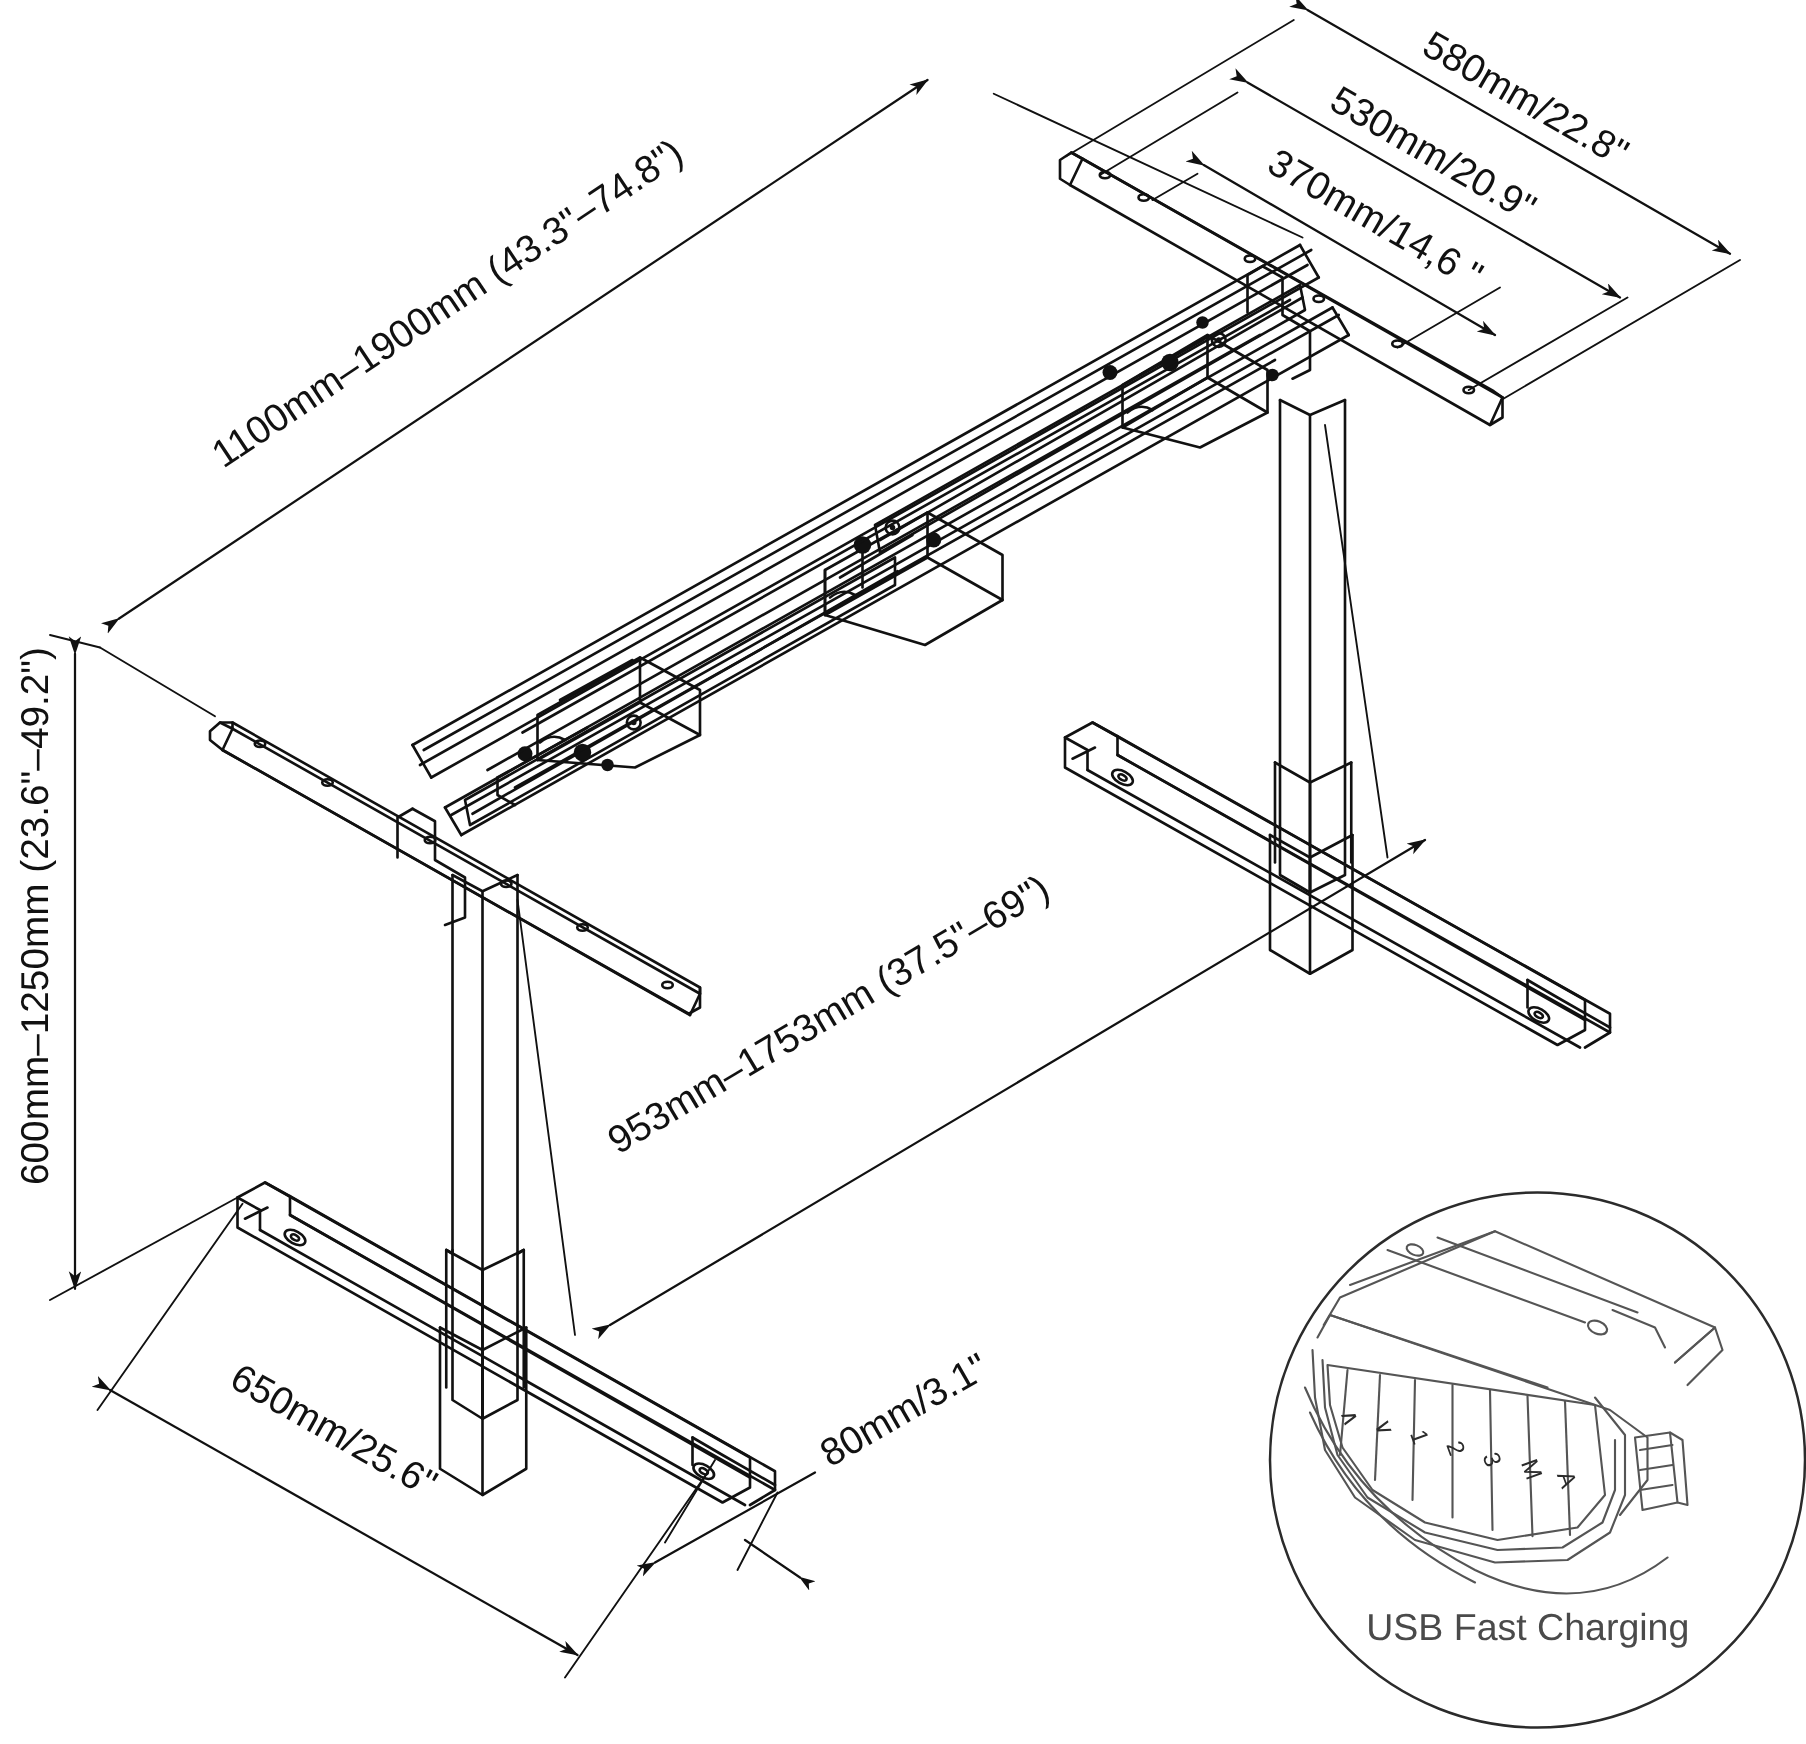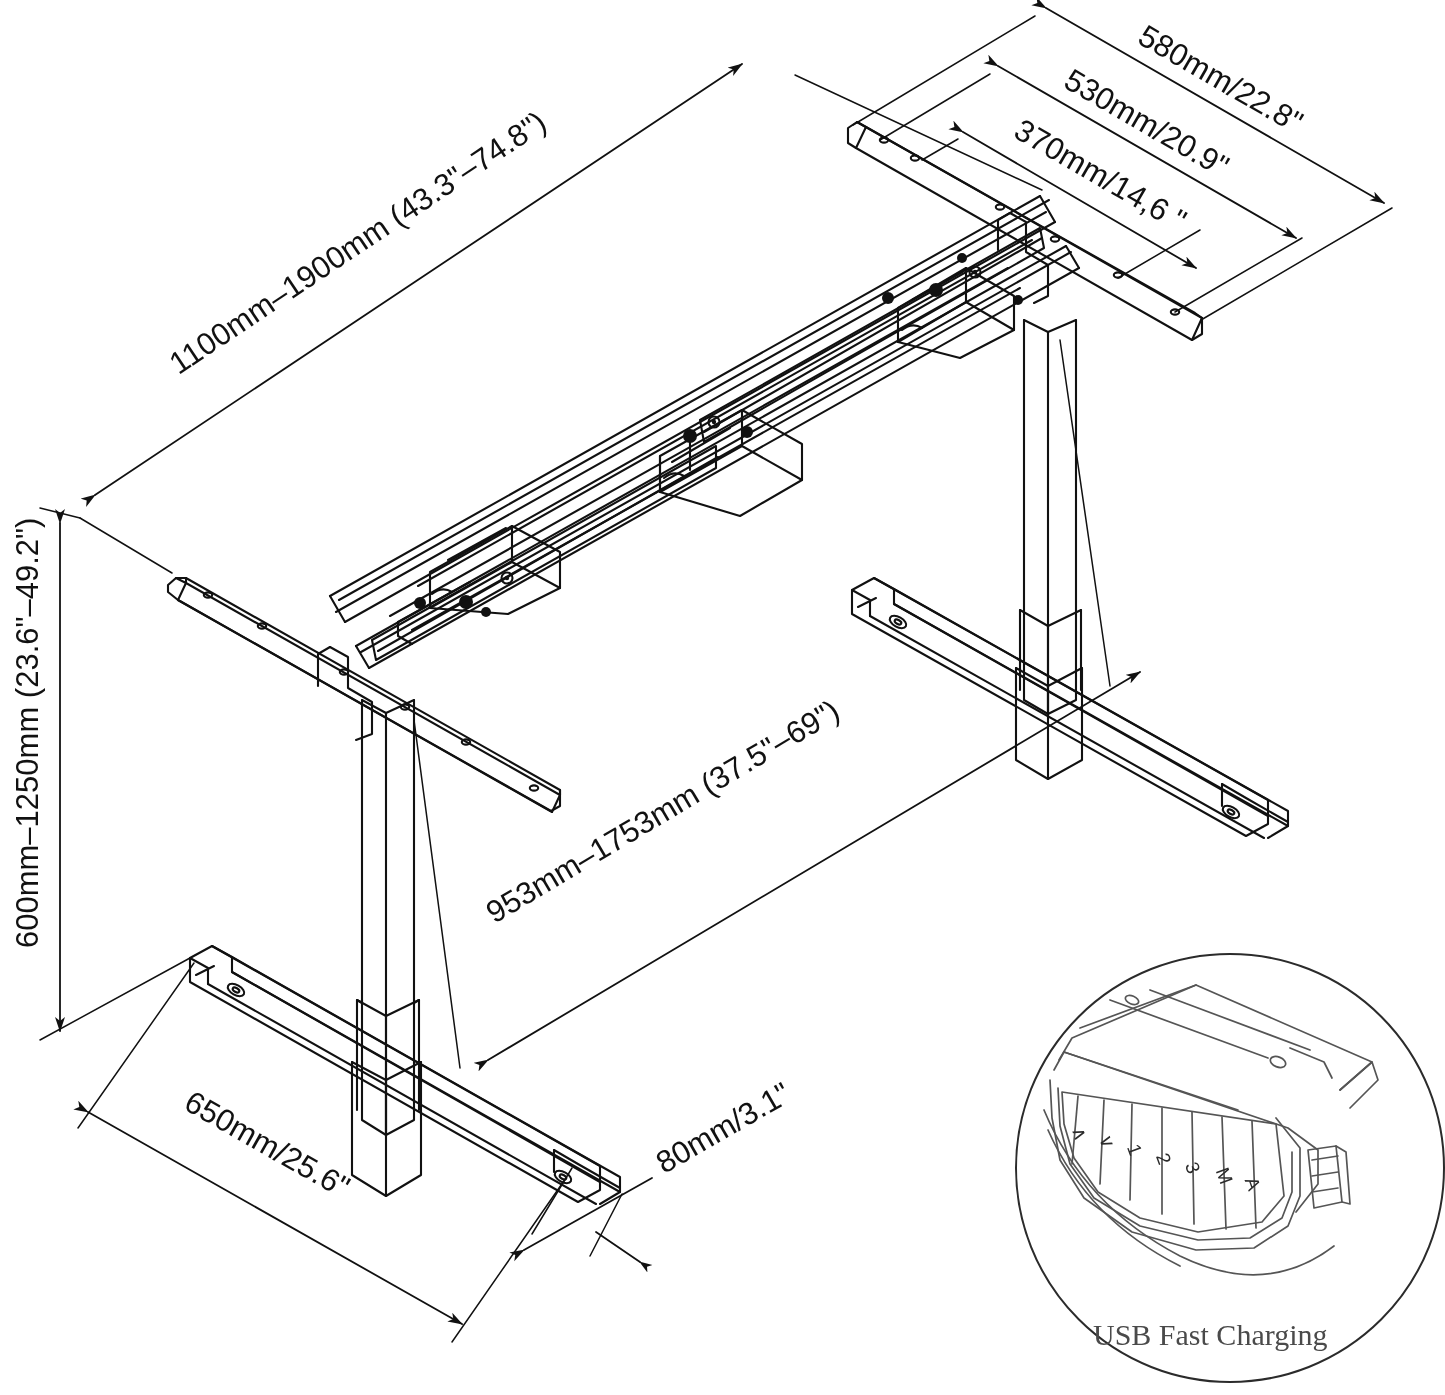--- a/index.html
+++ b/index.html
@@ -15,25 +15,24 @@
     font-family:"Liberation Sans", sans-serif;
     font-size:31px;
     font-weight:400;
     color:#111;
     white-space:nowrap;
     letter-spacing:0px;
     transform-origin:0 0;
   }
   .usbcaption{
     position:absolute;
-    font-family:Liberation Serif, serif;
+    font-family:Liberation Sans, sans-serif;
     font-size:30px;
     color:#4a4a4a;
     white-space:nowrap;
-    margin-top:32px;
   }
   .keycap{
     position:absolute;
     font-family:"Liberation Sans", sans-serif;
     font-size:19px;
     color:#2b2b2b;
     white-space:nowrap;
     transform-origin:50% 50%;
   }
 </style>

